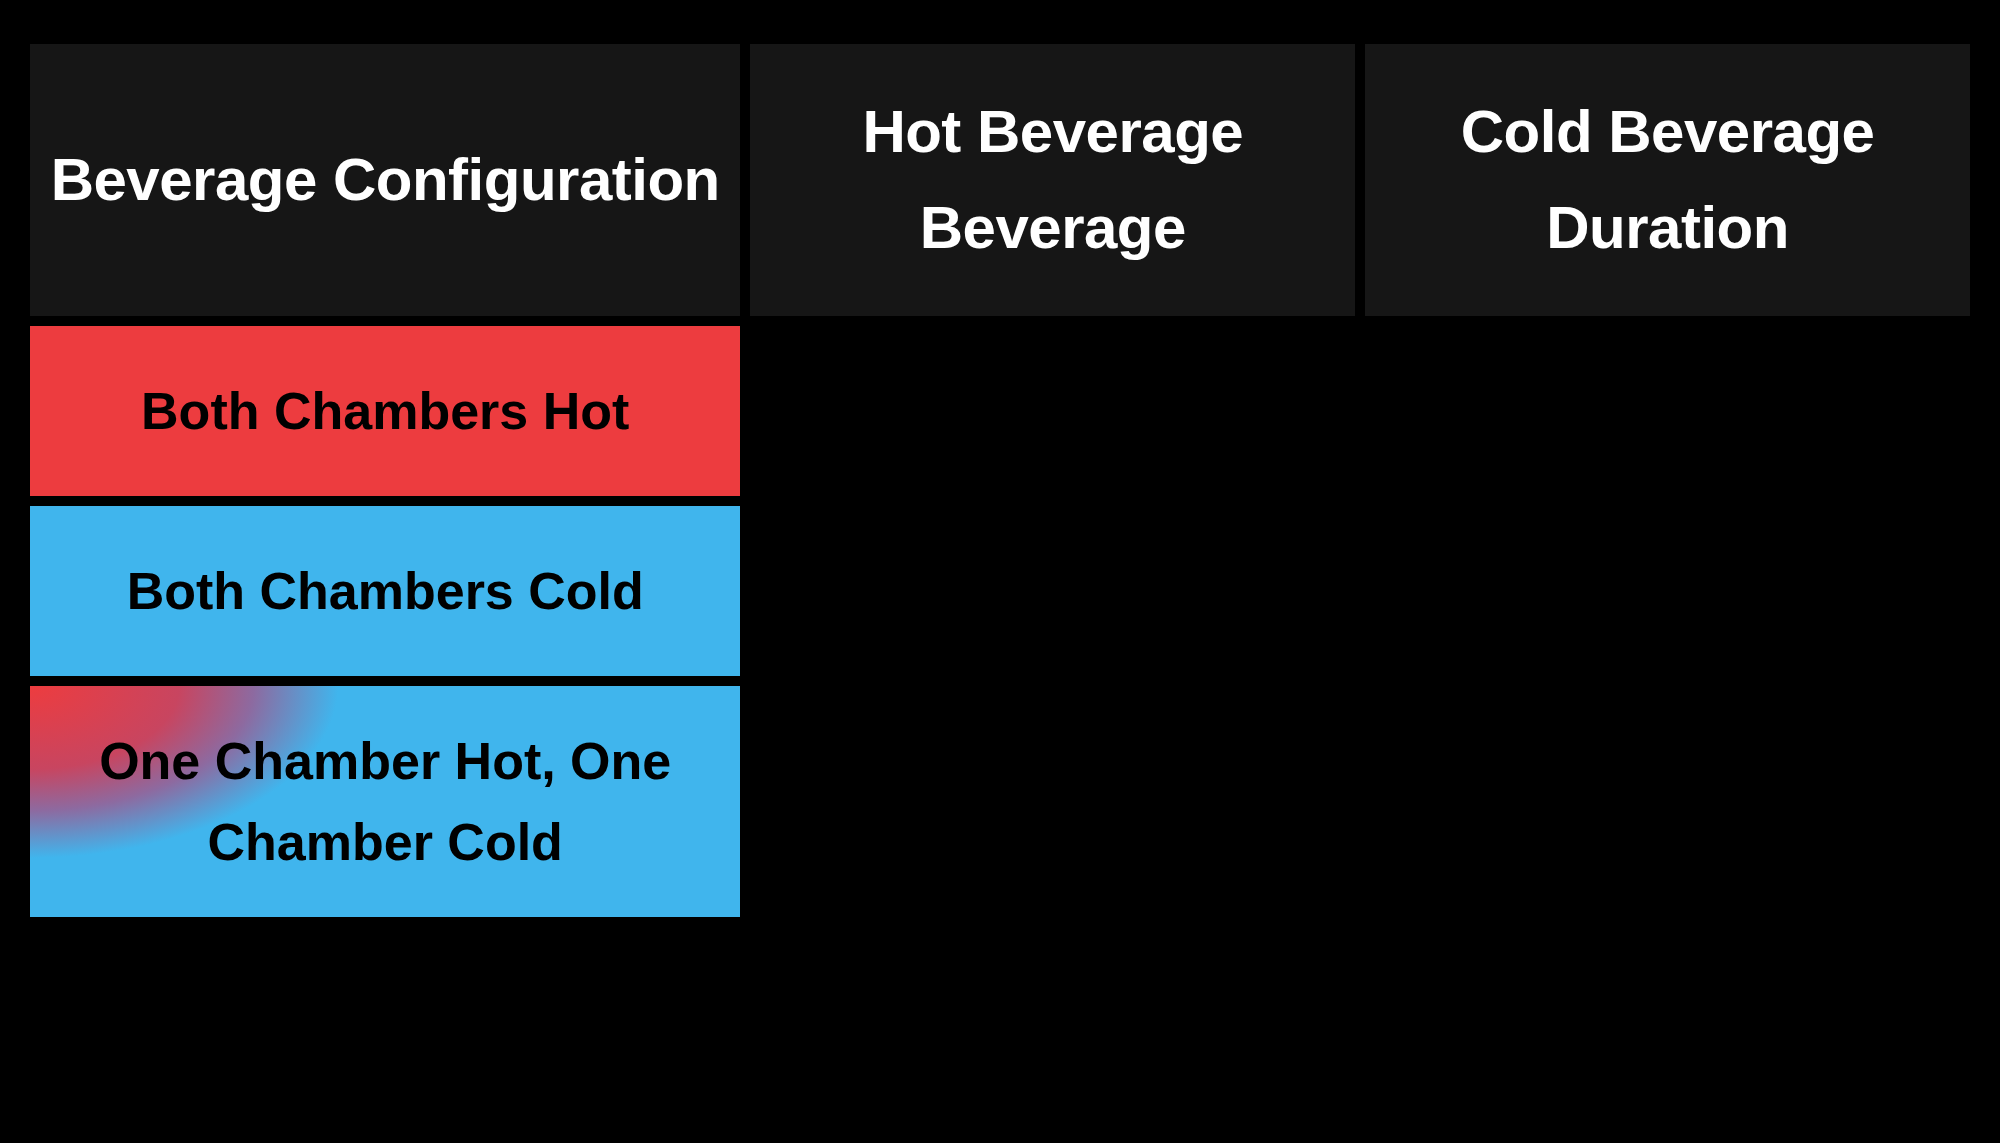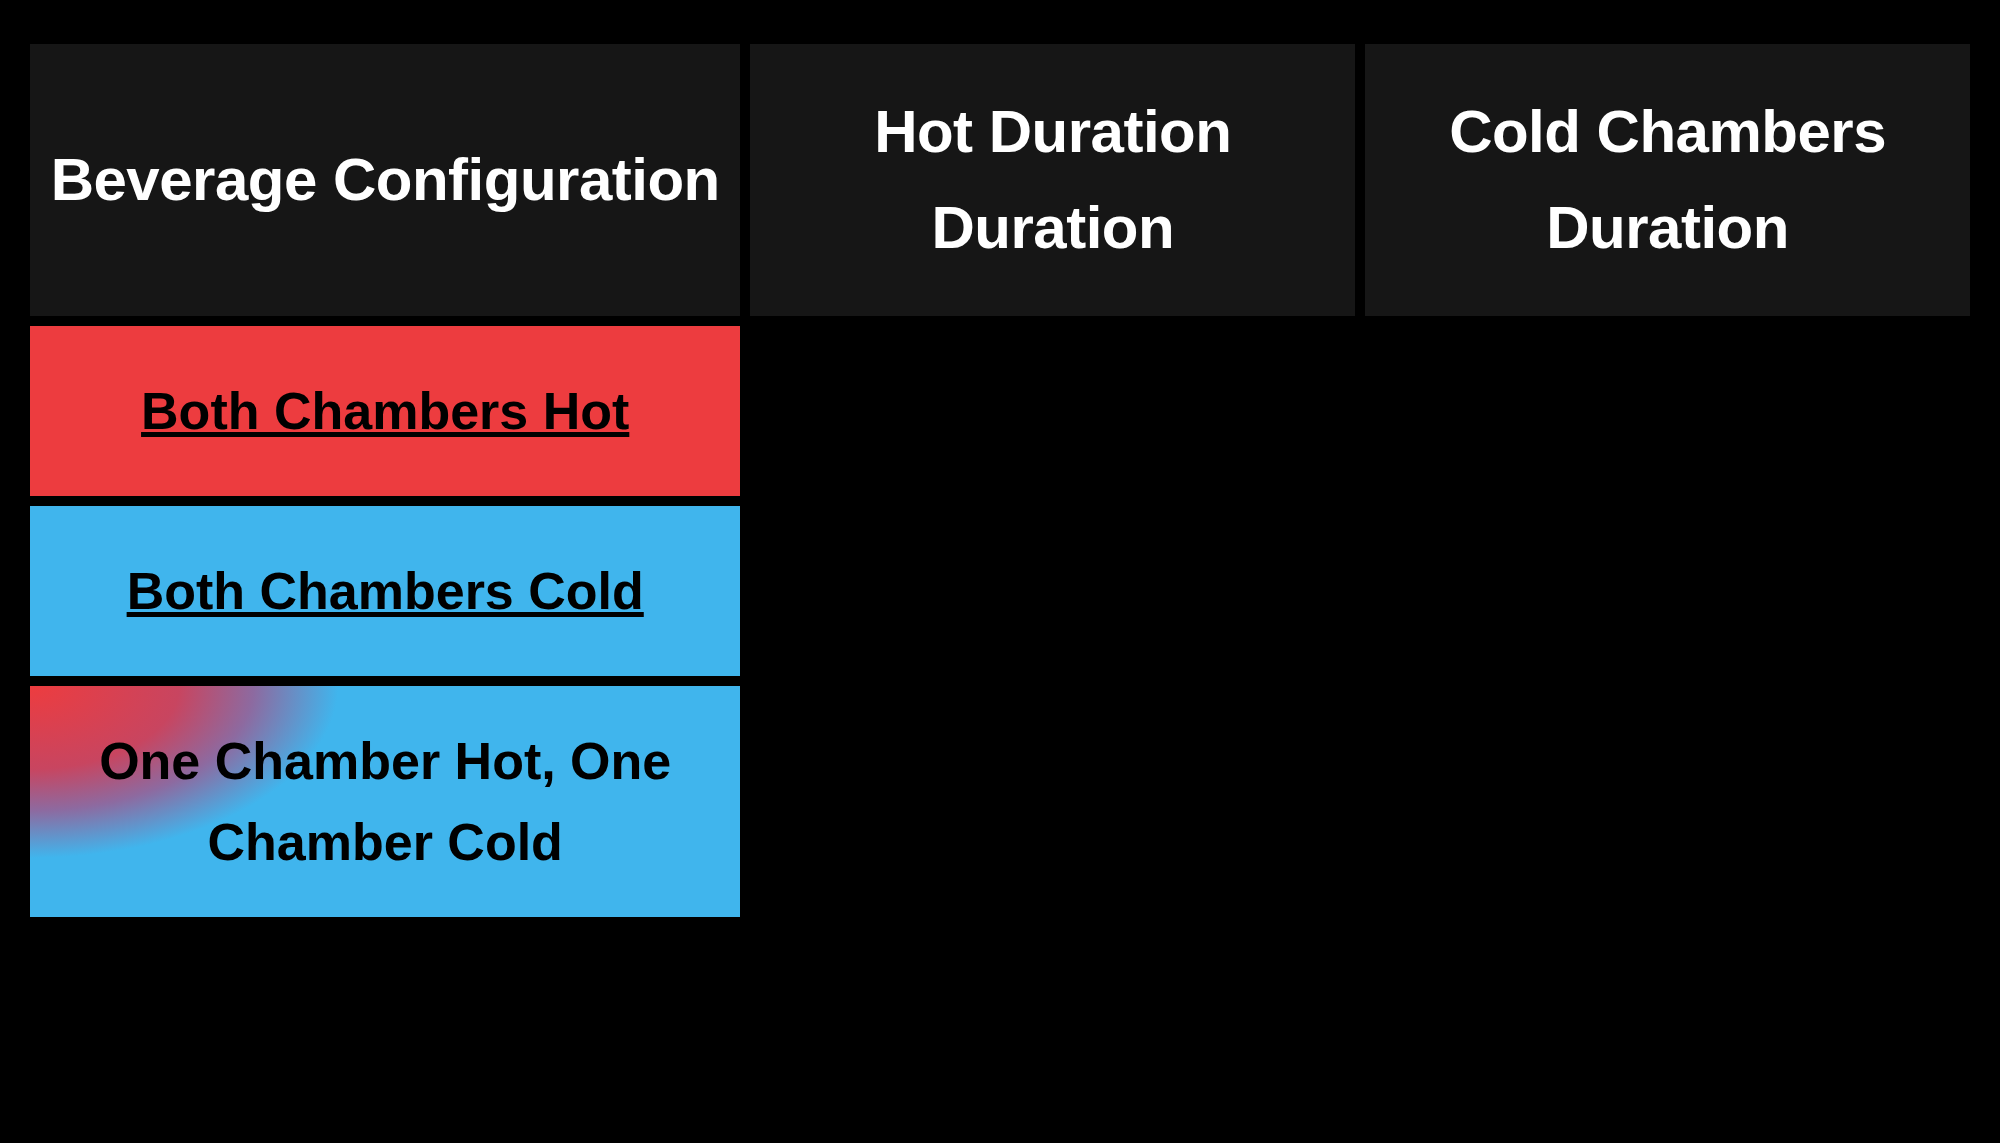--- a/index.html
+++ b/index.html
@@ -61,41 +61,40 @@
       background: radial-gradient(ellipse 70% 120% at 0% 0%, #ed3c3f 0%, #c84560 30%, #8d6aa0 45%, #40b5ed 62%);
     }
     .col-config {
       width: 37%;
     }
     .col-duration {
       width: 31.5%;
     }
     .row-single td {
       height: 170px;
-      text-decoration: underline;
     }
     .row-double td {
       height: 222px;
     }
   </style>
 </head>
 <body>
 
 <div class="table-container">
   <table class="beverage-table">
     <colgroup>
       <col class="col-config">
       <col class="col-duration">
       <col class="col-duration">
     </colgroup>
     <thead>
       <tr>
         <th>Beverage Configuration</th>
-        <th>Hot Duration Duration</th>
-        <th>Cold Chambers Duration</th>
+        <th>Hot Beverage Beverage</th>
+        <th>Cold Beverage Duration</th>
       </tr>
     </thead>
     <tbody>
       <tr class="row-single">
         <td class="config-hot">Both Chambers Hot</td>
         <td class="data-cell"></td>
         <td class="data-cell"></td>
       </tr>
       <tr class="row-single">
         <td class="config-cold">Both Chambers Cold</td>

